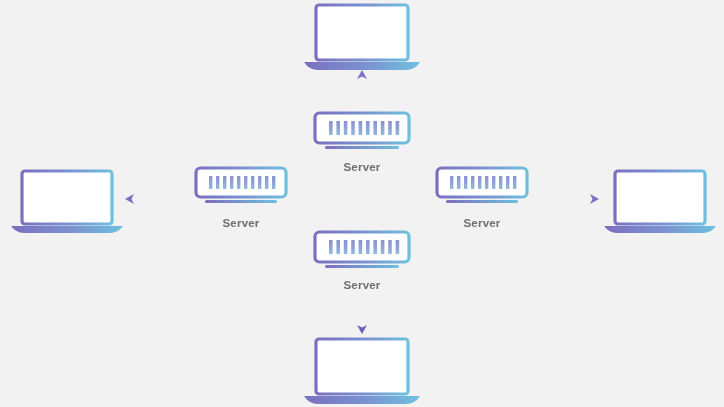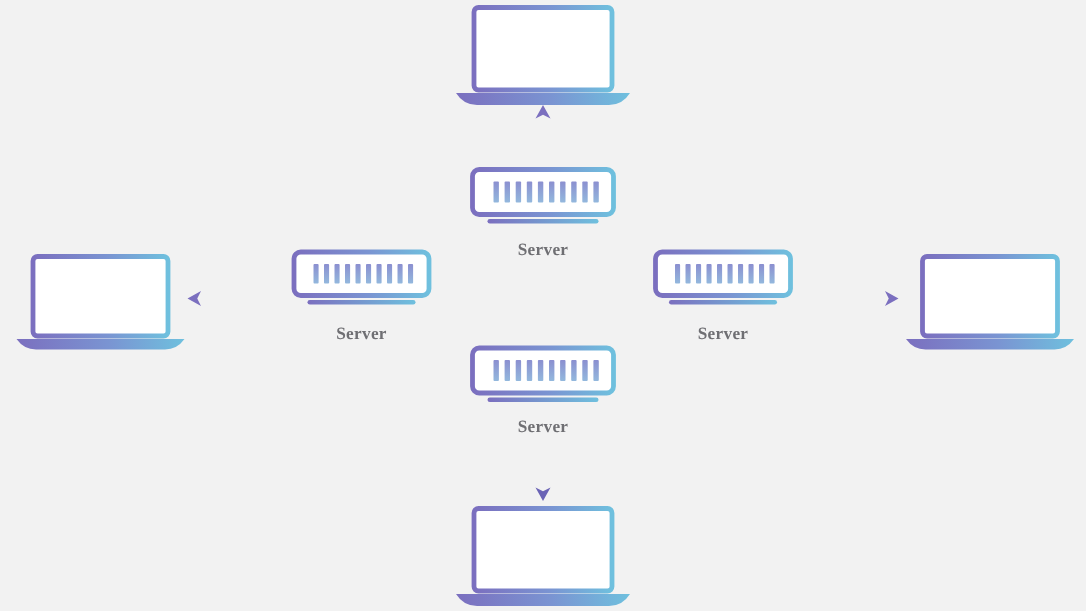--- a/index.html
+++ b/index.html
@@ -13,21 +13,20 @@
     font-family: "Liberation Sans", "DejaVu Sans", sans-serif;
     overflow: hidden;
     position: relative;
   }
   #diagram-canvas {
     position: absolute;
     left: 0;
     top: 0;
     width: 724px;
     height: 407px;
-    font-family: Liberation Serif, serif;
   }
   .node-label {
     position: absolute;
     width: 160px;
     text-align: center;
     font-size: 11.5px;
     font-weight: bold;
     color: #6f6f73;
     letter-spacing: 0.2px;
     white-space: nowrap;

